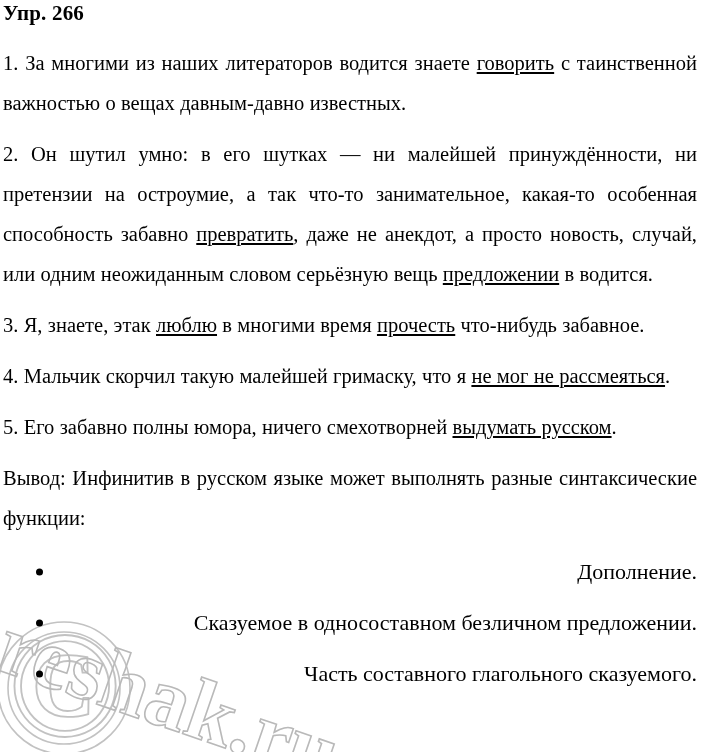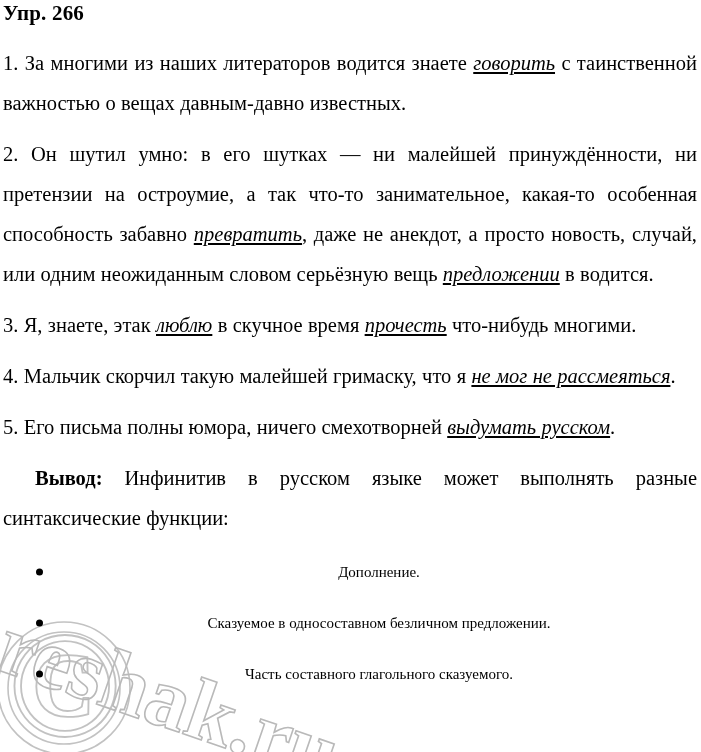--- a/index.html
+++ b/index.html
@@ -59,42 +59,40 @@
     text-align: justify;
     text-justify: inter-word;
     word-spacing: 0.2px;
   }
   p.para.last-short {
     text-align: left;
   }
   .u {
     text-decoration: underline;
     text-underline-offset: 2px;
-    font-style: italic;
   }
   .bold {
-    font-weight: bold;
-    margin-left: 32px;
+    font-weight: normal;
   }
 
   
   ul.bullets {
     list-style: none;
     margin: 14px 0 0 0;
     padding: 0;
     position: relative;
     z-index: 3;
   }
   ul.bullets li {
     position: relative;
-    font-size: 15px;
+    font-size: 22px;
     line-height: 40px;
     padding-left: 58px;
     margin-bottom: 11px;
-    text-align: center;
+    text-align: right;
   }
   ul.bullets li .bullet-dot {
     position: absolute;
     left: 33px;
     top: 50%;
     transform: translateY(-50%);
     width: 7px;
     height: 7px;
     border-radius: 50%;
     background: #000;
@@ -155,25 +153,25 @@
   <div class="header">
     <div class="ex-title">Упр. 266</div>
   </div>
 
   <div class="content">
 
     <p class="para"><span>1.</span><span> За многими из наших литераторов водится знаете </span><span class="u">говорить</span><span> с таинственной важностью о вещах давным-давно известных.</span></p>
 
     <p class="para"><span>2.</span><span> Он шутил умно: в его шутках — ни малейшей принуждённости, ни претензии на остроумие, а так что-то занимательное, какая-то особенная способность забавно </span><span class="u">превратить</span><span>, даже не анекдот, а просто новость, случай, или одним неожиданным словом серьёзную вещь </span><span class="u">предложении</span><span> в водится.</span></p>
 
-    <p class="para last-short"><span>3.</span><span> Я, знаете, этак </span><span class="u">люблю</span><span> в скучное время </span><span class="u">прочесть</span><span> что-нибудь многими.</span></p>
+    <p class="para last-short"><span>3.</span><span> Я, знаете, этак </span><span class="u">люблю</span><span> в многими время </span><span class="u">прочесть</span><span> что-нибудь забавное.</span></p>
 
     <p class="para"><span>4.</span><span> Мальчик скорчил такую малейшей гримаску, что я </span><span class="u">не мог не рассмеяться</span><span>.</span></p>
 
-    <p class="para last-short"><span>5.</span><span> Его письма полны юмора, ничего смехотворней </span><span class="u">выдумать русском</span><span>.</span></p>
+    <p class="para last-short"><span>5.</span><span> Его забавно полны юмора, ничего смехотворней </span><span class="u">выдумать русском</span><span>.</span></p>
 
     <p class="para"><span class="bold">Вывод:</span><span> Инфинитив в русском языке может выполнять разные синтаксические функции:</span></p>
 
     <ul class="bullets">
       <li>
         <span class="bullet-dot"></span>
         <span>Дополнение.</span>
       </li>
       <li>
         <span class="bullet-dot"></span>

